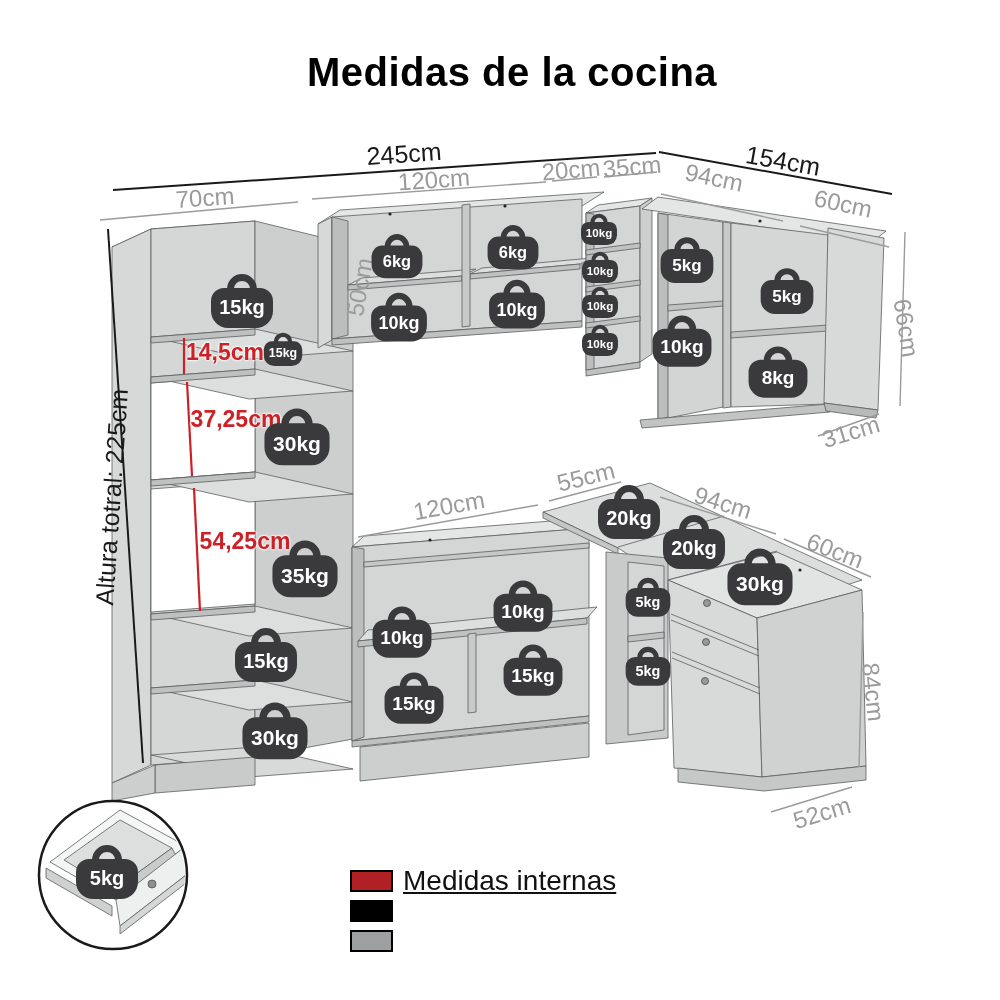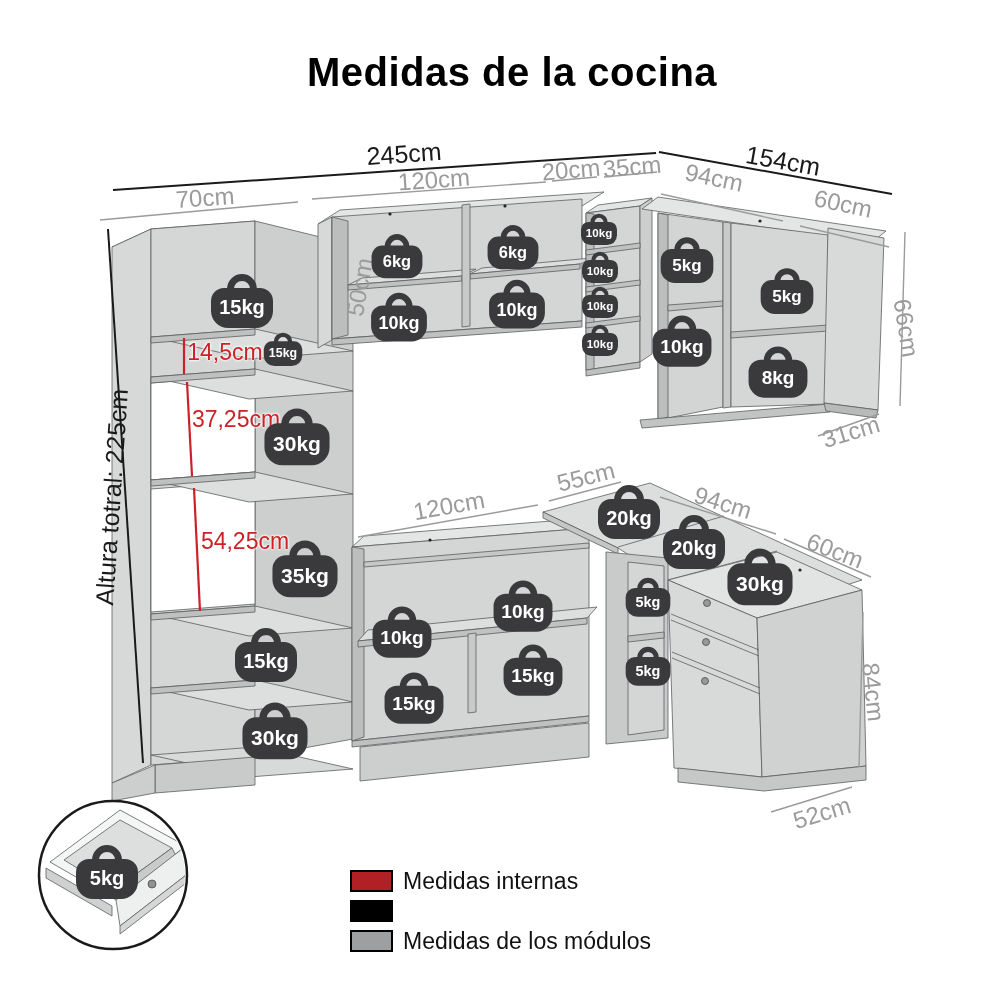--- a/index.html
+++ b/index.html
@@ -4,34 +4,34 @@
 <style>
   html,body{margin:0;padding:0;background:#ffffff;}
   body{width:1000px;height:1000px;font-family:"Liberation Sans",sans-serif;}
   .stage{position:relative;width:917px;height:1000px;background:#fff;overflow:hidden;}
   svg.scene{position:absolute;left:0;top:0;}
   .title{position:absolute;left:512px;top:72px;transform:translate(-50%,-50%);
          font-size:40px;font-weight:700;color:#000;white-space:nowrap;letter-spacing:.5px;}
   .dim-label{position:absolute;transform:translate(-50%,-50%) rotate(var(--r,0deg));
          white-space:nowrap;font-size:24px;color:#9b9b9b;line-height:1;}
   .dim-label.total{color:#1a1a1a;font-size:25px;}
-  .dim-label.internal{color:#cc2127;font-size:23px;font-weight:400;
+  .dim-label.internal{color:#cc2127;font-size:23px;font-weight:700;
          text-shadow:0 0 3px #fff,0 0 3px #fff,0 0 2px #fff;}
   .weight{position:absolute;width:64px;height:56px;
          transform:translate(-50%,-50%) scale(var(--s,1));}
   .weight::before{content:"";position:absolute;left:50%;top:0;width:16px;height:16px;
          margin-left:-15px;border:7px solid #3a3a3c;border-radius:50%;}
   .weight::after{content:"";position:absolute;left:1px;right:1px;top:14px;height:40px;
          background:#3a3a3c;border-radius:13px 13px 17px 17px;}
   .weight span{position:absolute;left:0;right:0;top:22px;text-align:center;color:#fff;
          font-weight:700;font-size:20px;z-index:1;}
   .legend{position:absolute;left:350px;top:866px;}
   .legend-row{display:flex;align-items:center;height:30px;}
   .legend-swatch{width:43px;height:22px;border:2px solid #000;box-sizing:border-box;flex:0 0 auto;}
-  .legend-label{font-size:23px;color:#111;margin-left:10px;white-space:nowrap;}
+  .legend-label{font-size:28px;color:#111;margin-left:10px;white-space:nowrap;text-decoration:underline;}
 </style>
 </head>
 <body>
 
 <div class="stage">
 
 <svg class="scene" width="1000" height="1000" viewBox="0 0 1000 1000">
   <g stroke="#5a5d5f" stroke-width="0.8" stroke-linejoin="round">
 
     <g>
@@ -298,17 +298,16 @@
 <div class="legend">
   <div class="legend-row">
     <span class="legend-swatch" style="background: rgb(176, 32, 37);"></span>
     <span class="legend-label">Medidas internas</span>
   </div>
   <div class="legend-row">
     <span class="legend-swatch" style="background: rgb(0, 0, 0);"></span>
   </div>
   <div class="legend-row">
     <span class="legend-swatch" style="background: rgb(158, 159, 160);"></span>
-    <span class="legend-label">Medidas de los módulos</span>
   </div>
 </div>
 
 </div>
 
 </body></html>

